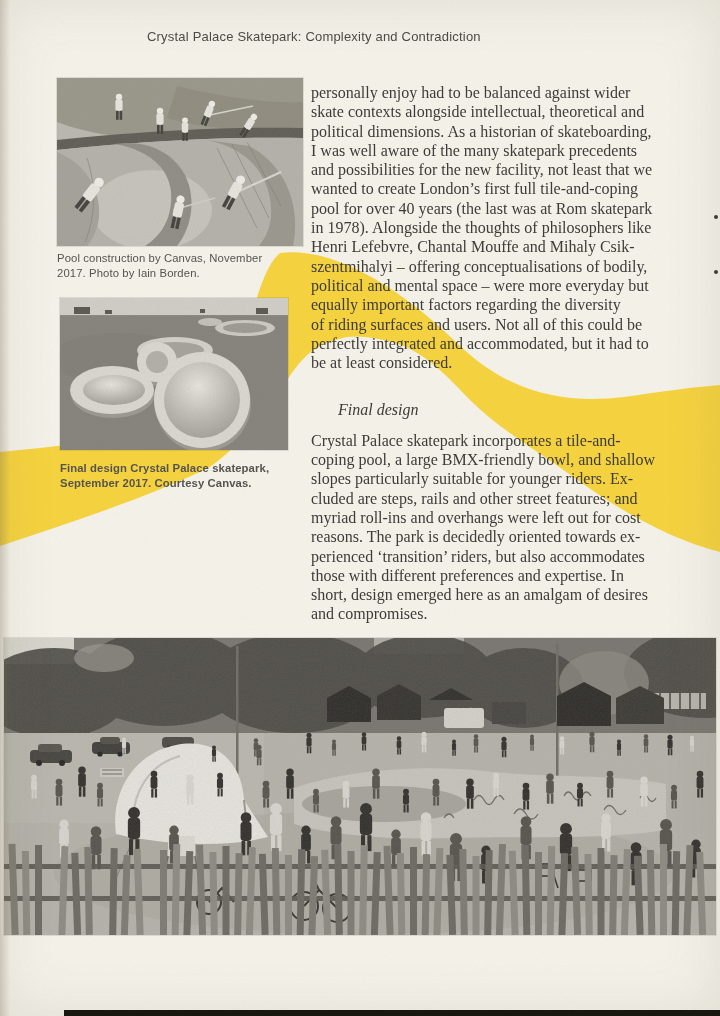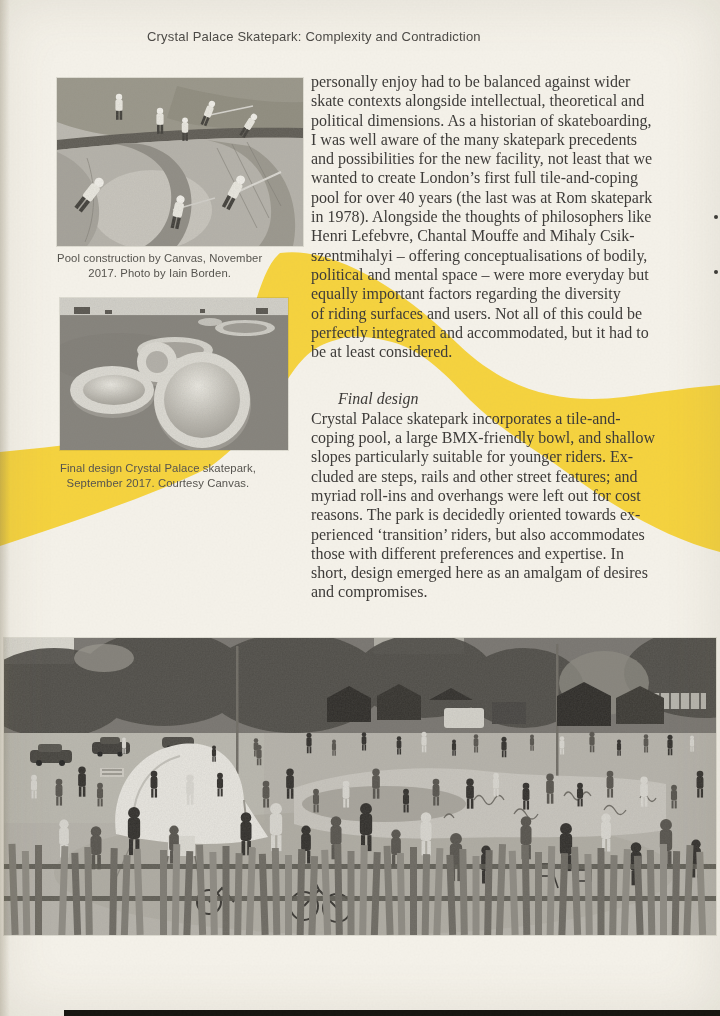--- a/index.html
+++ b/index.html
@@ -22,29 +22,29 @@
   
   .swoosh{position:absolute;inset:0;z-index:1;}
 
   .header-title{position:absolute;left:147px;top:29px;z-index:3;
     font-size:13px;letter-spacing:.2px;color:#4b4946;white-space:pre;}
 
   .figure{position:absolute;z-index:3;}
   .figure svg{display:block;}
   .photo-frame{box-shadow:0 0 0 1px rgba(90,85,70,.15);}
   .caption{position:absolute;z-index:3;font-size:11.3px;line-height:14.8px;
-    color:#55534e;white-space:pre;letter-spacing:.1px;text-align:center;}
+    color:#55534e;white-space:pre;letter-spacing:.1px;}
   .cap-construction{left:57px;top:251px;}
-  .cap-final{left:60px;top:461px;}
+  .cap-final{left:60px;top:461px;font-weight:bold;}
   .cap-jam{left:60px;top:942px;}
 
   .article{position:absolute;left:311px;top:72px;width:380px;z-index:3;
     font-family:"Liberation Serif",serif;font-size:16px;line-height:19.3px;
     color:#3c3a38;}
-  .article .para{white-space:pre;}
+  .article .para{white-space:pre;margin-top:11px;}
   .article .section-heading{font-style:italic;padding-left:27px;
     margin-top:28px;white-space:pre;}
 
   .page-grain{position:absolute;inset:0;z-index:8;pointer-events:none;opacity:.05;}
 </style>
 </head>
 <body>
 
 <div class="page">
 

